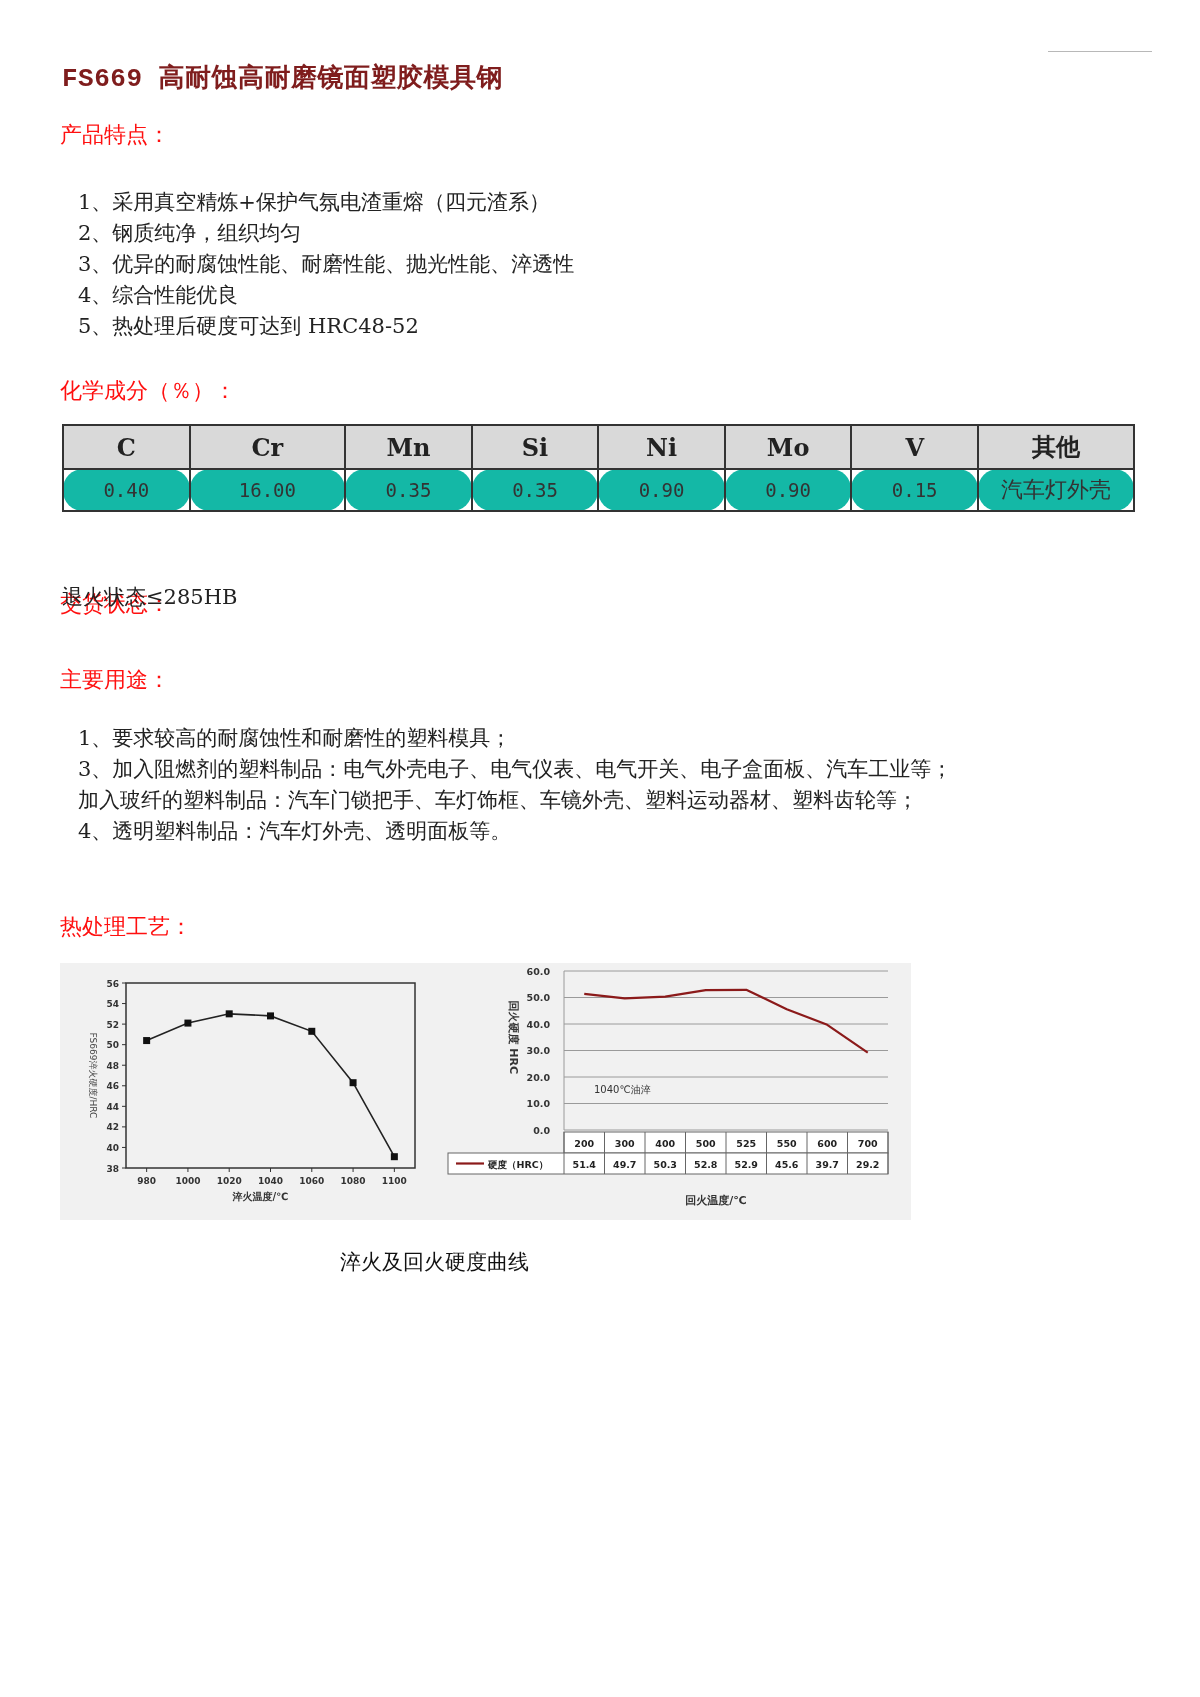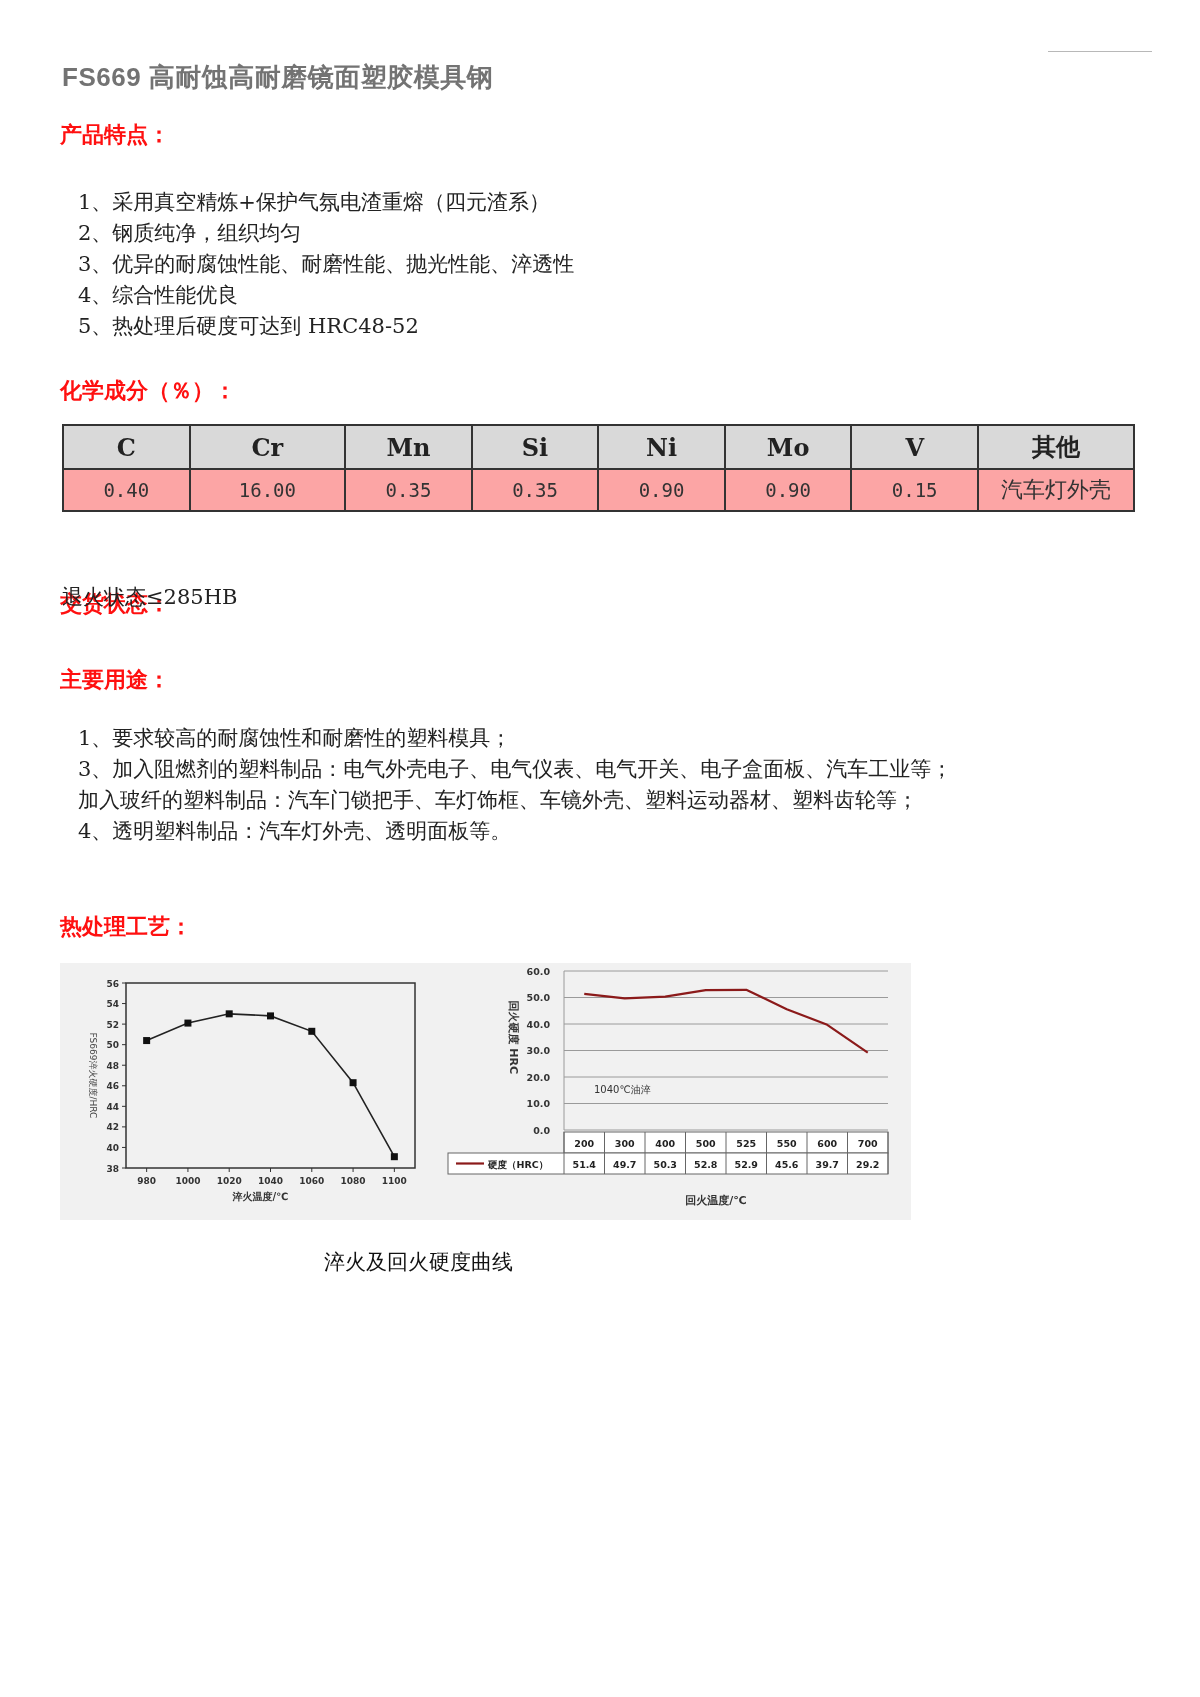--- a/index.html
+++ b/index.html
@@ -1,28 +1,28 @@
 <!DOCTYPE html>
 <html><head>
 <meta charset="utf-8">
 <style>
   html, body { margin: 0; padding: 0; background: #ffffff; }
   body { width: 1200px; height: 1697px; position: relative; overflow: hidden; font-family: "DejaVu Serif", serif; color: #222; }
   .topline { position: absolute; left: 1048px; top: 51px; width: 104px; height: 1px; background: #b8b8b8; }
-  .title { position: absolute; left: 62px; top: 60px; font-family: Liberation Sans, sans-serif; font-weight: bold; font-size: 26px; color: #737373; letter-spacing: 0.5px; }
-  .sec { position: absolute; left: 60px; font-family: "DejaVu Sans", sans-serif; font-weight: bold; font-size: 22px; color: #ff1010; }
+  .title { position: absolute; left: 62px; top: 60px; font-family: Liberation Mono, monospace; font-weight: bold; font-size: 26px; color: #7f1d1d; letter-spacing: 0.5px; }
+  .sec { position: absolute; left: 60px; font-family: "DejaVu Sans", sans-serif; font-weight: normal; font-size: 22px; color: #ff1010; }
   .list { position: absolute; left: 62px; font-size: 21px; line-height: 31px; color: #222; margin: 16px; padding: 0; list-style: none; }
   .list li { white-space: nowrap; }
   table.comp { position: absolute; left: 62px; top: 424px; width: 1073px; border-collapse: collapse; font-family: "DejaVu Sans Mono", monospace; }
   table.comp td, table.comp th { border: 2px solid #333; text-align: center; }
   table.comp th { background: #d9d9d9; height: 40px; font-size: 24px; font-weight: bold; font-family: "DejaVu Serif", serif; }
-  table.comp td { height: 38px; font-size: 19px; color: #333; background: #fca5a5; }
+  table.comp td { height: 38px; font-size: 19px; color: #333; background: #14b8a6; border-radius: 20px; }
   .delivery { position: absolute; left: 62px; top: 583px; font-size: 21px; color: #222; }
   .chartbox { position: absolute; left: 60px; top: 963px; width: 851px; height: 257px; background: #f1f1f1; }
-  .caption { position: absolute; left: 324px; top: 1248px; font-family: "DejaVu Sans", sans-serif; font-size: 21px; color: #111; }
+  .caption { position: absolute; left: 340px; top: 1248px; font-family: "DejaVu Sans", sans-serif; font-size: 21px; color: #111; }
   svg text { font-family: "DejaVu Sans", sans-serif; }
 </style>
 </head>
 <body>
 
 <div class="topline"></div>
 
 <div class="title">FS669 高耐蚀高耐磨镜面塑胶模具钢</div>
 
 <div class="sec" style="top:120px">产品特点：</div>

